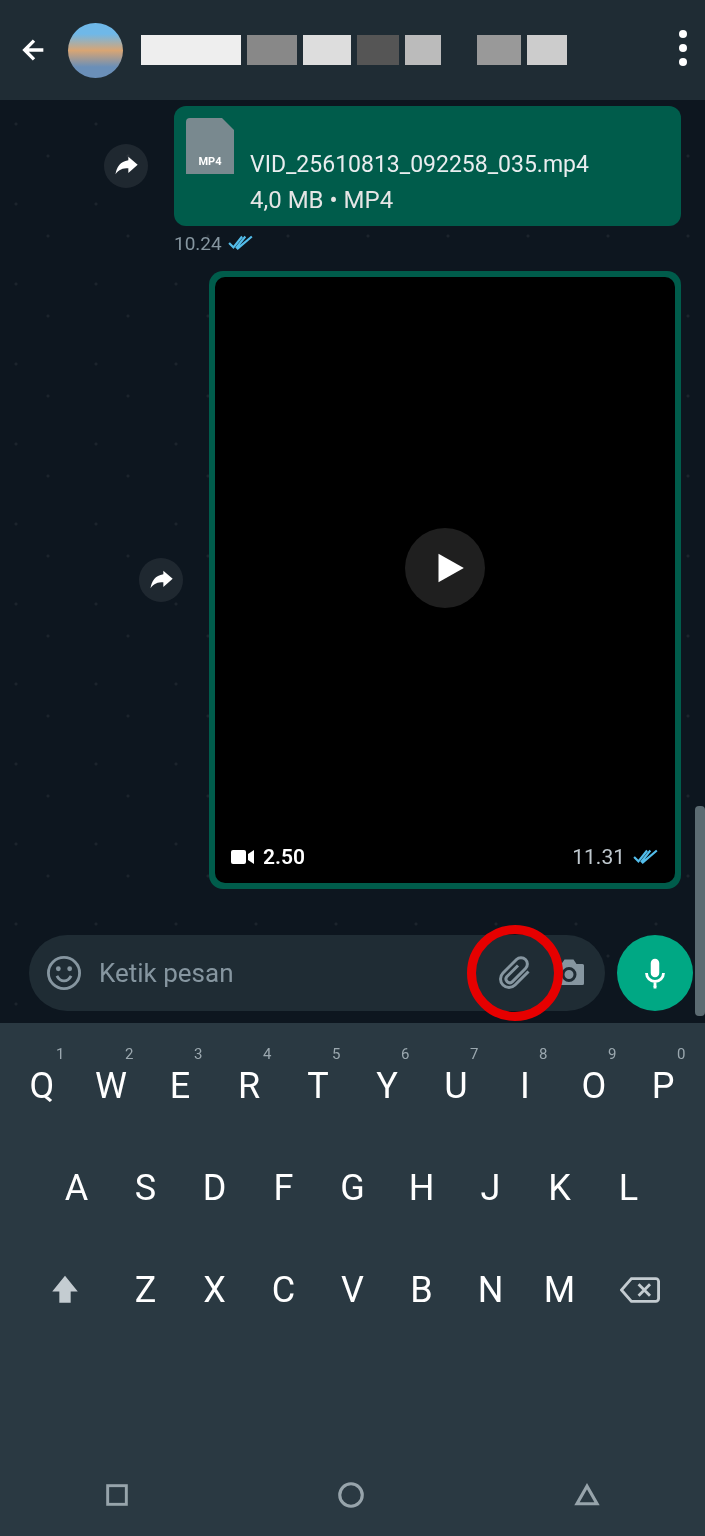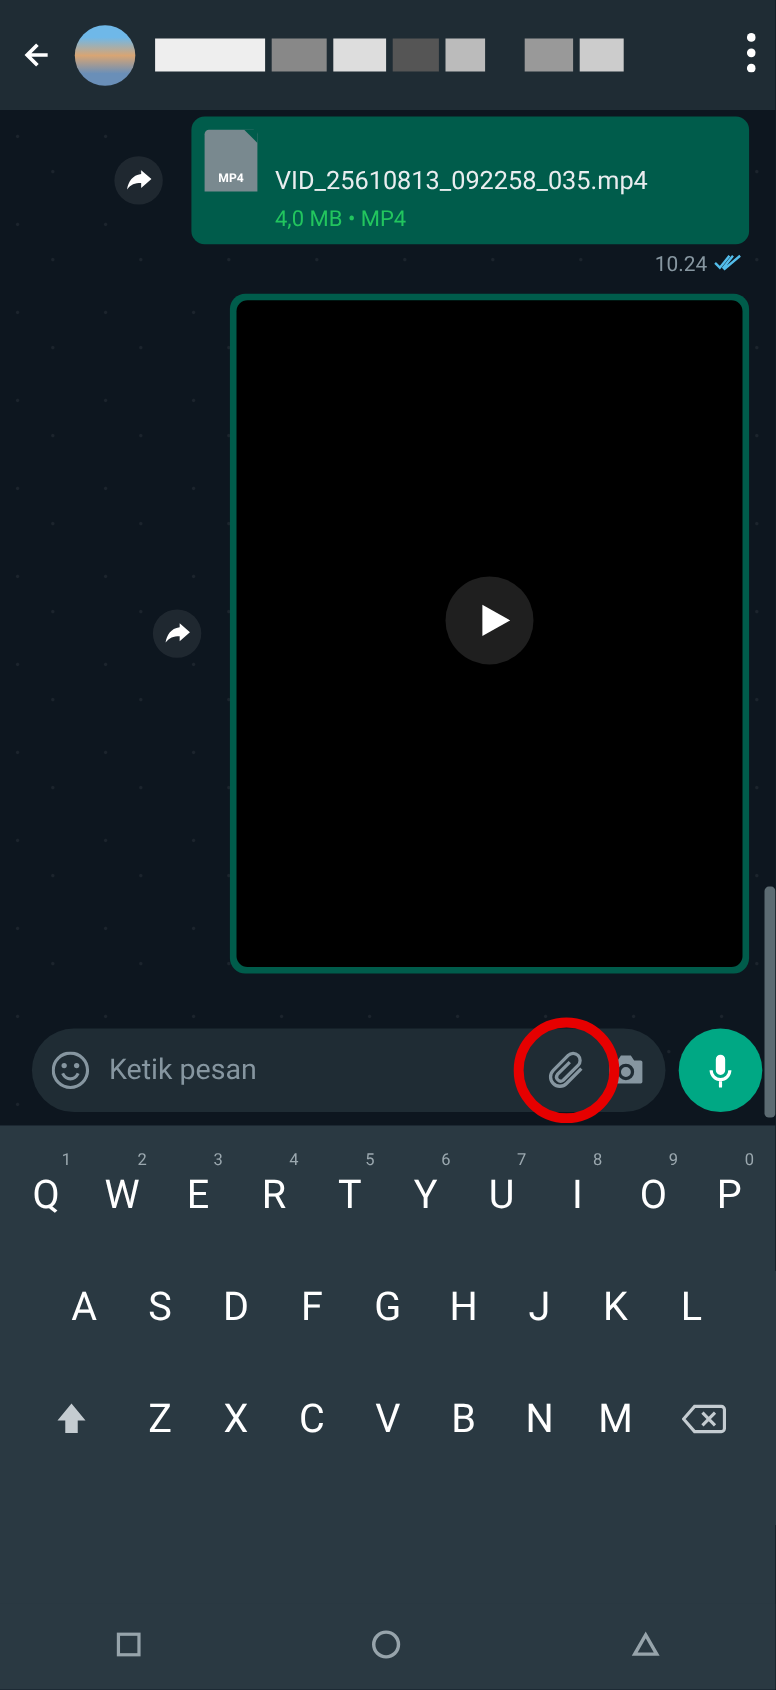--- a/index.html
+++ b/index.html
@@ -12,22 +12,22 @@
 .menu-btn { color: #fff; }
 .chat-area { height: 923px; background: #0d161f; position: relative; padding: 6px 24px 6px 24px; }
 .doodle-bg { position: absolute; inset: 0; opacity: 0.06; background-image: radial-gradient(circle at 20% 30%, #fff 1px, transparent 2px), radial-gradient(circle at 60% 70%, #fff 1px, transparent 2px); background-size: 80px 80px; }
 .msg-group { position: relative; }
 .file-bubble { margin-left: 150px; background: #005c4b; border-radius: 12px; padding: 12px; display: flex; gap: 16px; position: relative; }
 .forward-icon { position: absolute; left: -70px; top: 50%; transform: translateY(-50%); width: 44px; height: 44px; border-radius: 50%; background: rgba(255,255,255,0.08); display: flex; align-items: center; justify-content: center; color: #fff; }
 .file-icon { width: 48px; height: 56px; background: #79898f; border-radius: 4px 4px 0 0; position: relative; display: flex; align-items: flex-end; justify-content: center; color: #fff; font-size: 11px; font-weight: bold; padding-bottom: 6px; }
 .file-icon::before { content: ''; position: absolute; top: 0; right: 0; border-style: solid; border-width: 0 12px 12px 0; border-color: transparent #005c4b transparent transparent; }
 .file-info { flex: 1; margin-top: 32px; }
 .file-name { color: #e9edef; font-size: 23px; line-height: 1.3; }
-.file-meta { color: #22c55e; font-size: 20px; margin-top: 6px; }
-.time-row { text-align: right; margin: 6px 6px 0 150px; color: #8696a0; font-size: 19px; display: flex; justify-content: flex-end; align-items: center; gap: 6px; }
+.file-meta { color: #e5e5e5; font-size: 24px; margin-top: 6px; }
+.time-row { text-align: right; margin: 6px 6px 0 150px; color: #8696a0; font-size: 19px; display: flex; align-items: center; gap: 6px; }
 .checks { color: #53bdeb; display: inline-flex; }
 .video-bubble { margin-left: 185px; margin-top: 16px; background: #005c4b; border-radius: 14px; padding: 6px; position: relative; }
 .video-bubble .forward-icon { left: -70px; }
 .video-thumb { width: 100%; height: 606px; background: #000; border-radius: 10px; position: relative; }
 .play-btn { position: absolute; top: 48%; left: 50%; transform: translate(-50%,-50%); width: 80px; height: 80px; border-radius: 50%; background: rgba(90,90,90,0.35); display: flex; align-items: center; justify-content: center; }
 .play-btn svg { margin-left: 6px; }
 .video-footer { position: absolute; bottom: 14px; left: 16px; right: 16px; display: flex; justify-content: space-between; align-items: center; color: #fff; font-size: 21px; }
 .vf-left { display: flex; align-items: center; gap: 8px; font-weight: 600; }
 .vf-right { display: flex; align-items: center; gap: 8px; color: #c0c9cf; }
 .input-bar { position: absolute; left: 29px; right: 12px; bottom: 10px; height: 80px; display: flex; align-items: center; gap: 12px; }
@@ -109,20 +109,37 @@
         <svg width="28" height="28" viewBox="0 0 24 24" fill="currentColor">
             <path d="M14 4l8 7-8 7v-4c-5 0-8 1-11 5 1-6 4-11 11-12V4z"></path>
           </svg>
       </div>
       <div class="video-thumb">
         <div class="play-btn">
           <svg width="38" height="38" viewBox="0 0 24 24" fill="#fff">
               <path d="M6 3l16 9L6 21V3z"></path>
             </svg>
         </div>
+        <div class="video-footer">
+          <div class="vf-left">
+            <svg width="24" height="18" viewBox="0 0 24 16" fill="#fff">
+                <rect x="0" y="1" width="15" height="14" rx="2"></rect>
+                <path d="M17 5l6-4v14l-6-4z"></path>
+              </svg>
+            <span>2.50</span>
+          </div>
+          <div class="vf-right">
+            <span>11.31</span>
+            <span class="checks">
+              <svg width="26" height="18" viewBox="0 0 24 16" fill="none" stroke="#53bdeb" stroke-width="2">
+                  <path d="M1 8l4 4L13 2m3 0l-8 10 1 1L22 2"></path>
+                </svg>
+            </span>
+          </div>
+        </div>
       </div>
     </div>
   </div>
 
   <div class="input-bar">
     <div class="input-pill">
       <div class="emoji-btn">
         <svg width="34" height="34" viewBox="0 0 24 24" fill="currentColor">
             <circle cx="12" cy="12" r="11" fill="none" stroke="currentColor" stroke-width="2"></circle>
             <circle cx="8" cy="9" r="1.7"></circle>

